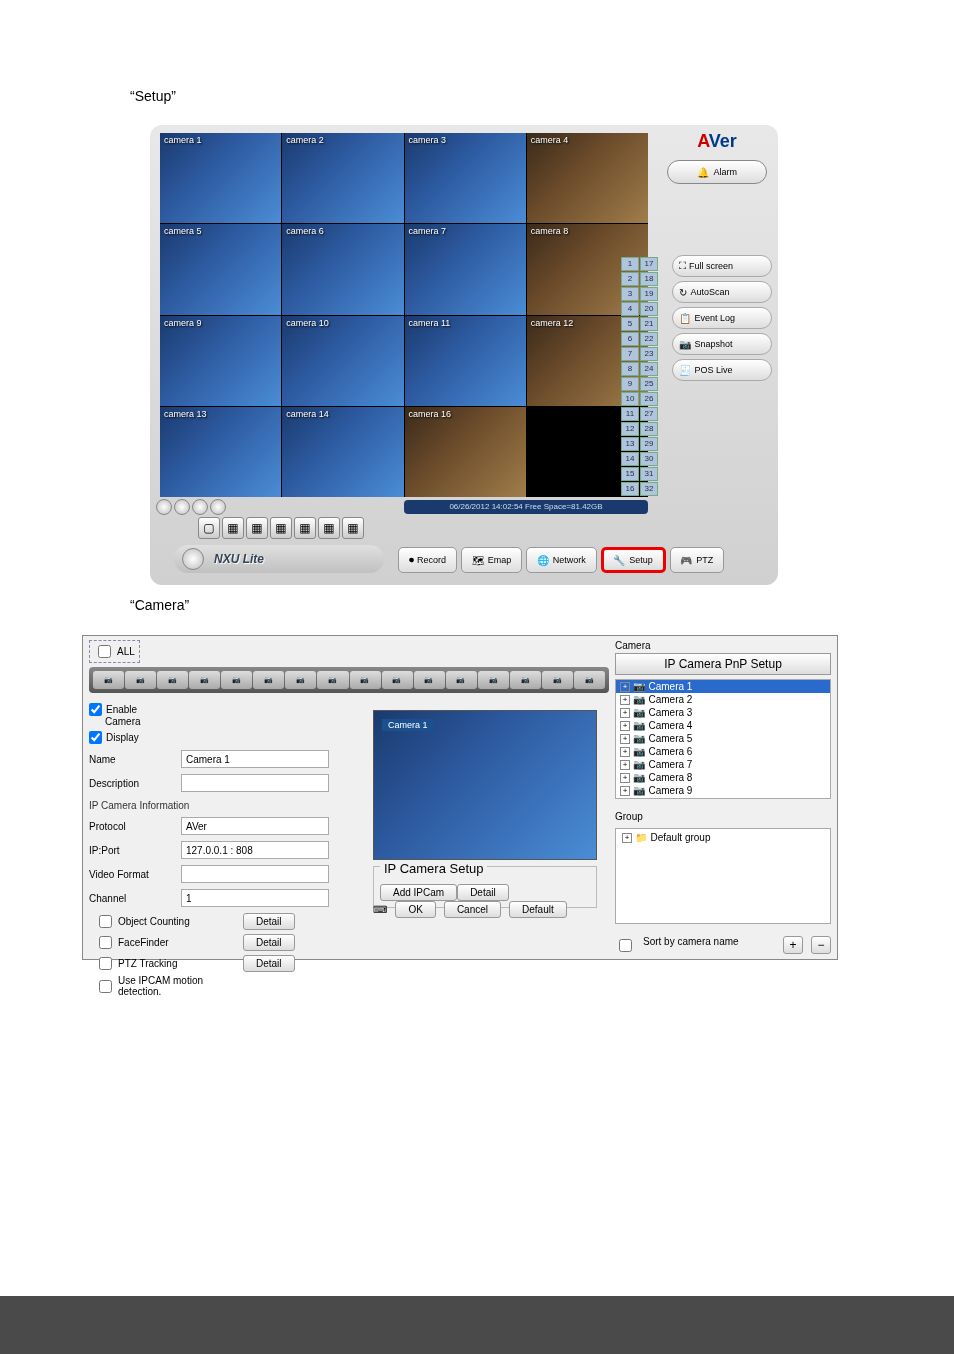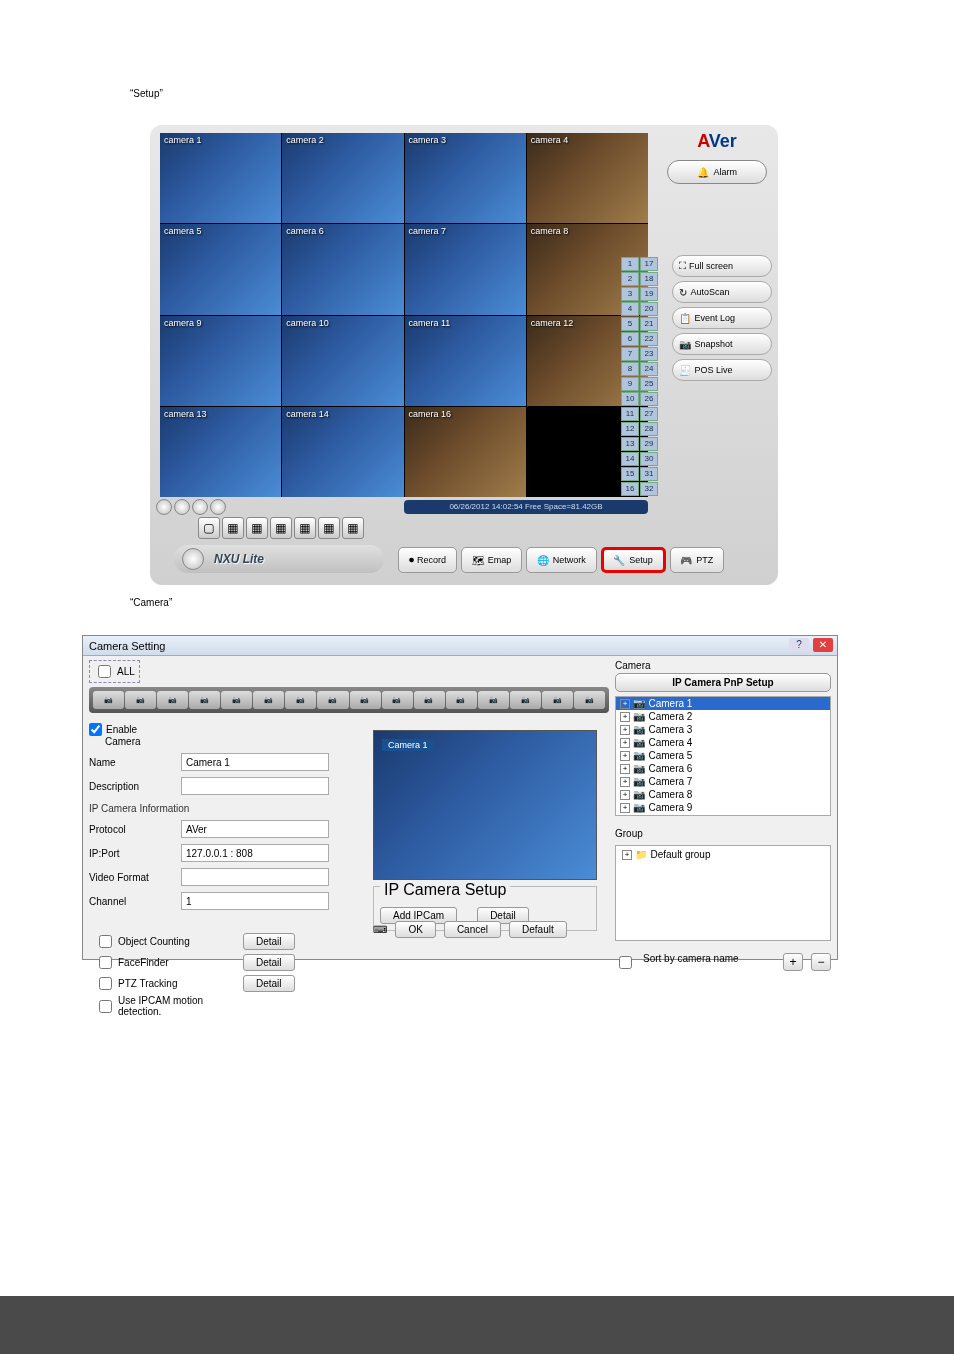--- a/index.html
+++ b/index.html
@@ -9,21 +9,21 @@
     width: 954px;
     height: 1354px;
     background: #fff;
     font-family: Arial, sans-serif;
     font-size: 12px;
     color: #000;
     position: relative;
   }
   .instruction {
     position: absolute;
-    font-size: 10px;
+    font-size: 14px;
     color: #000;
   }
   .app-frame {
     position: absolute;
     left: 150px;
     top: 125px;
     width: 628px;
     height: 460px;
     background: linear-gradient(#e8e8e8, #d0d0d0);
     border-radius: 12px;
@@ -343,21 +343,21 @@
   }
   .ip-setup-box {
     position: absolute;
     left: 290px;
     top: 230px;
     width: 224px;
     border: 1px solid #bbb;
     padding: 6px;
   }
   .ip-setup-box .hdr {
-    font-size: 16px;
+    font-size: 13px;
     position: relative;
     top: -12px;
     background: #f0f0f0;
     padding: 0 4px;
   }
   .btn {
     display: inline-block;
     padding: 2px 12px;
     background: linear-gradient(#fff, #ddd);
     border: 1px solid #999;
@@ -401,24 +401,23 @@
     font-size: 10px;
     margin-bottom: 2px;
   }
   .pnp-btn {
     display: block;
     width: 100%;
     padding: 3px 0;
     text-align: center;
     background: linear-gradient(#fff, #ddd);
     border: 1px solid #999;
-    border-radius: 5px;
-    font-size: 10px;
+    border-radius: 0;
+    font-size: 12px;
     margin-bottom: 4px;
-    font-weight: bold;
   }
   .cam-list {
     border: 1px solid #aaa;
     background: #fff;
     height: 120px;
     overflow-y: auto;
     font-size: 10px;
   }
   .cam-item {
     display: flex;
@@ -626,25 +625,20 @@
         <span>Setup</span>
       </div>
     <div class="bottom-btn">
         <span class="icon">🎮</span>
         <span>PTZ</span>
       </div>
   </div>
 </div>
 
 <div class="dialog">
-  <div class="dlg-title">
-    <span>Camera Setting</span>
-    <div class="dlg-help">?</div>
-    <div class="dlg-close">✕</div>
-  </div>
   <div class="dlg-body">
     <div class="left-col">
       <span class="all-chk">
         <input type="checkbox" style="">
         <span>ALL</span>
       </span>
       <div class="cam-tabs">
         <div class="cam-tab">📷</div>
         <div class="cam-tab">📷</div>
         <div class="cam-tab">📷</div>
@@ -661,20 +655,24 @@
         <div class="cam-tab">📷</div>
         <div class="cam-tab">📷</div>
         <div class="cam-tab">📷</div>
       </div>
 
       <div class="chk" style="margin-top:10px;">
         <input type="checkbox" checked="" style="">
         <span>Enable</span>
       </div>
       <div style="font-size:10px; margin-left:16px;">Camera</div>
+      <div class="chk">
+        <input type="checkbox" checked="" style="">
+        <span>Display</span>
+      </div>
 
       <div class="form-row">
         <label>Name</label>
         <div class="inp">Camera 1</div>
       </div>
       <div class="form-row">
         <label>Description</label>
         <div class="inp"></div>
       </div>
 
@@ -696,21 +694,21 @@
         <div class="inp">1</div>
       </div>
     </div>
 
     <div class="preview">
       <div class="preview-label">Camera 1</div>
     </div>
 
     <div class="ip-setup-box">
       <span class="hdr">IP Camera Setup</span>
-      <div style="display:flex; gap:20px; margin-top:-4px;">
+      <div style="display:flex; margin-top:-4px;">
         <span class="btn">Add IPCam</span>
         <span class="btn">Detail</span>
       </div>
     </div>
 
     <div class="detail-btns">
       <div class="detail-row">
         <span class="lbl">
             <input type="checkbox" style="">
             <span>Object Counting</span>

